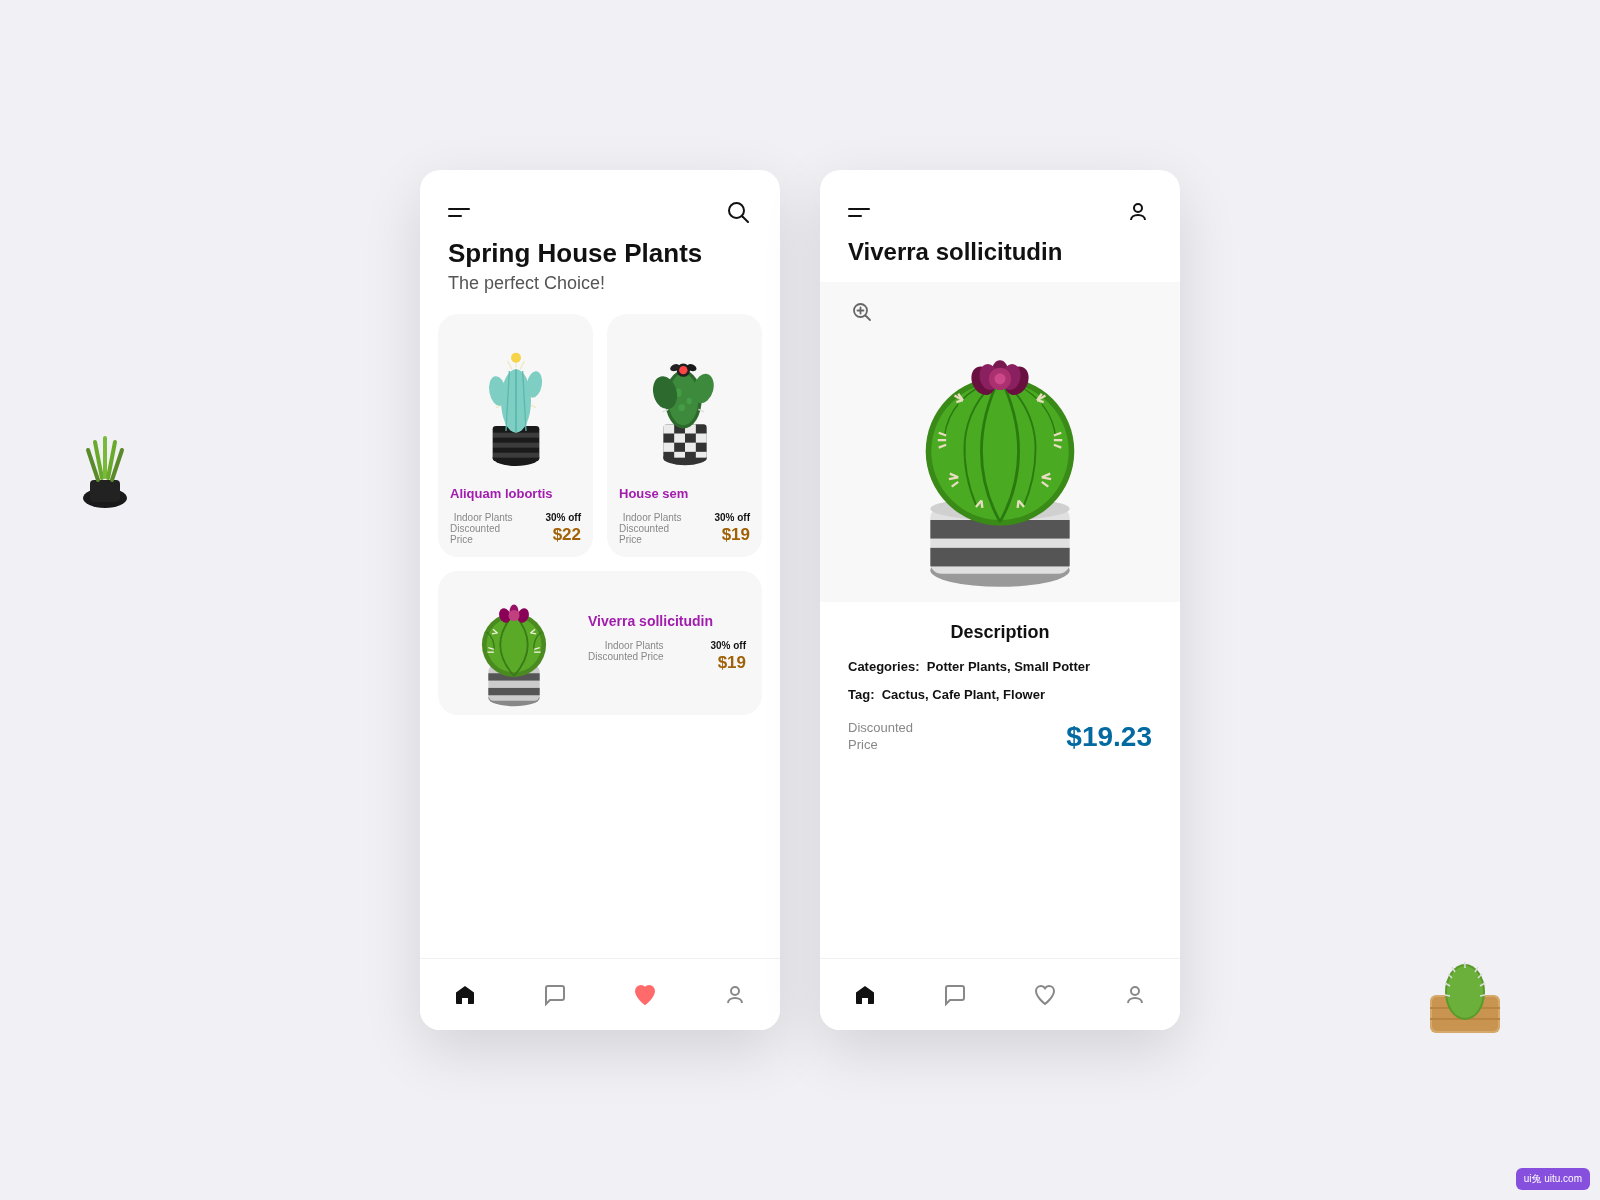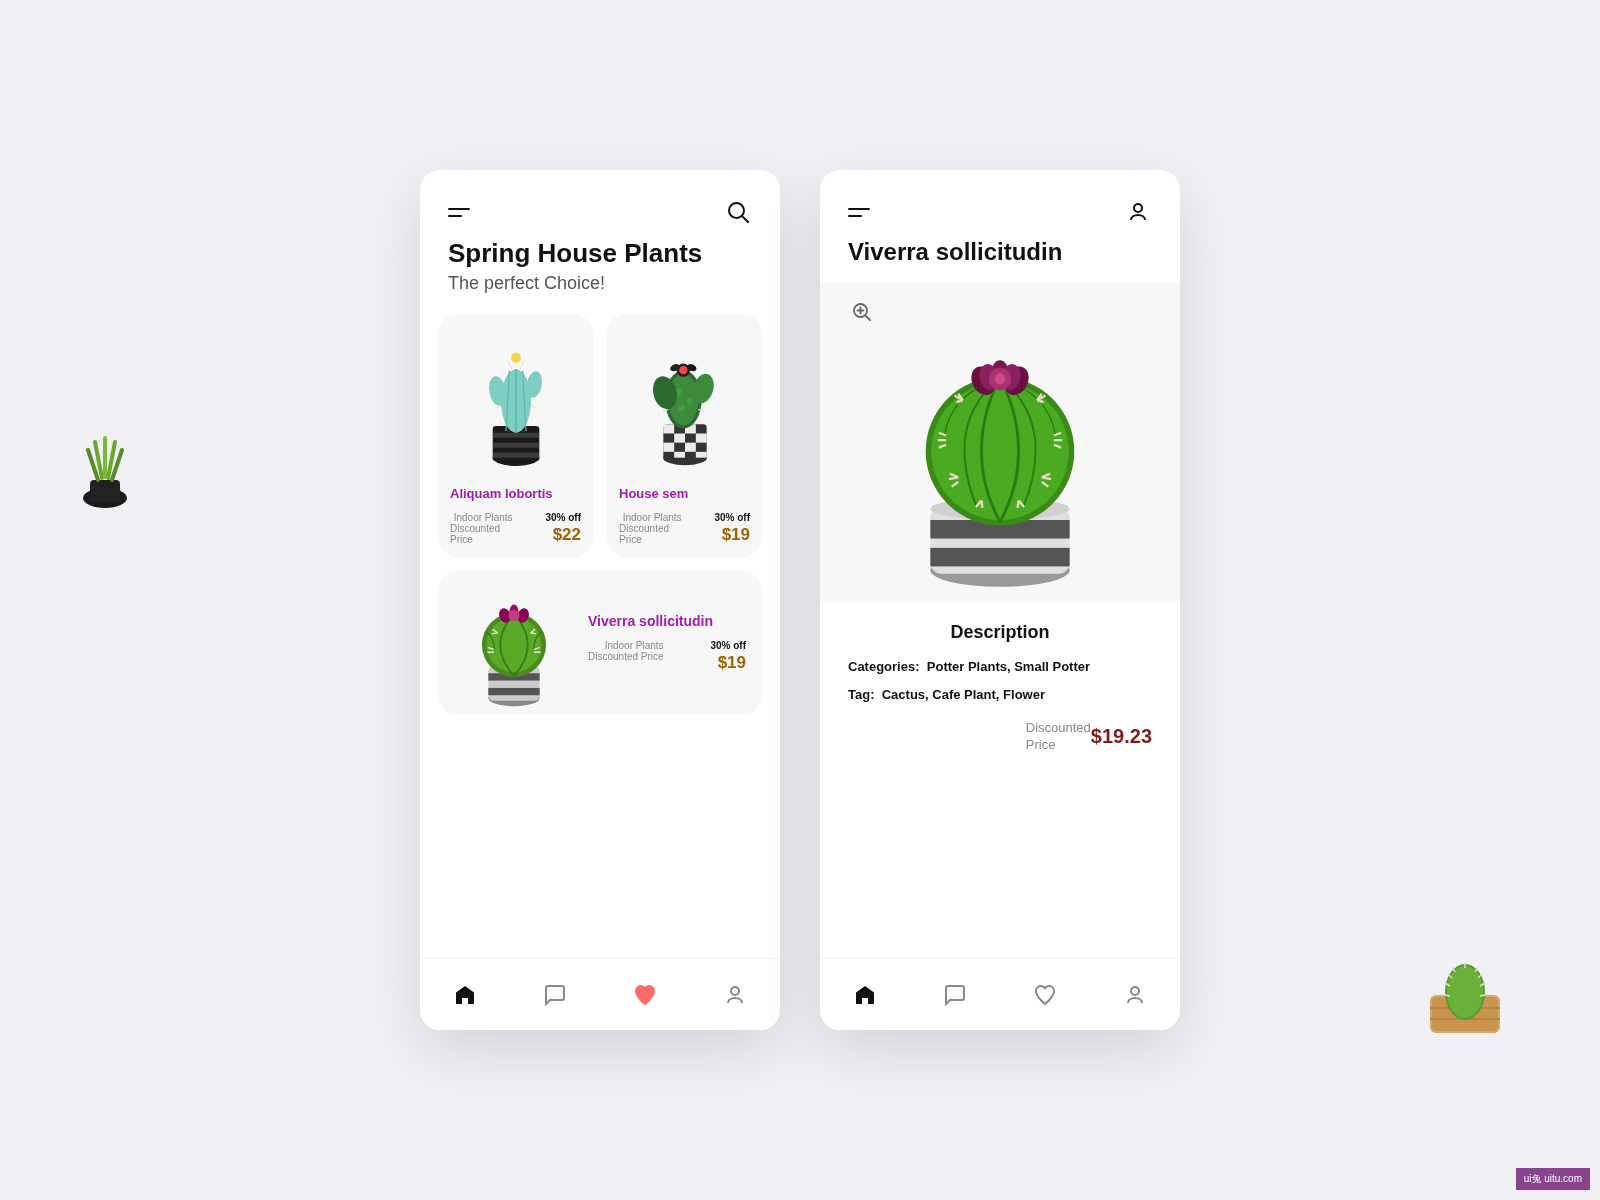--- a/index.html
+++ b/index.html
@@ -220,34 +220,34 @@
       font-size: 13px;
       color: #666;
       line-height: 1.5;
     }
     .description-row span {
       color: #111;
       font-weight: 600;
     }
     .price-row {
       display: flex;
-      justify-content: flex-end;
+      justify-content: space-between;
       align-items: center;
       margin-top: 16px;
       padding-bottom: 12px;
     }
     .price-label {
       font-size: 13px;
       color: #888;
       line-height: 1.3;
     }
     .price-value {
-      font-size: 20px;
+      font-size: 28px;
       font-weight: 800;
-      color: #7f1d1d;
+      color: #0369a1;
     }
 
     
     .hamburger {
       display: flex;
       flex-direction: column;
       gap: 5px;
       cursor: pointer;
     }
     .hamburger span {
@@ -257,25 +257,25 @@
       border-radius: 2px;
     }
     .hamburger span:first-child { width: 22px; }
     .hamburger span:last-child { width: 14px; }
 
     
     .watermark {
       position: absolute;
       bottom: 10px;
       right: 10px;
-      background: #701a75;
+      background: #6d28d9;
       color: #fff;
       font-size: 10px;
       padding: 4px 8px;
-      border-radius: 0;
+      border-radius: 6px;
       opacity: 0.8;
     }
   </style>
 </head>
 <body>
 
 <div class="deco-plant-left">
   <svg viewBox="0 0 90 90" width="90" height="90">
 
     <ellipse cx="45" cy="78" rx="22" ry="10" fill="#1a1a1a"></ellipse>

